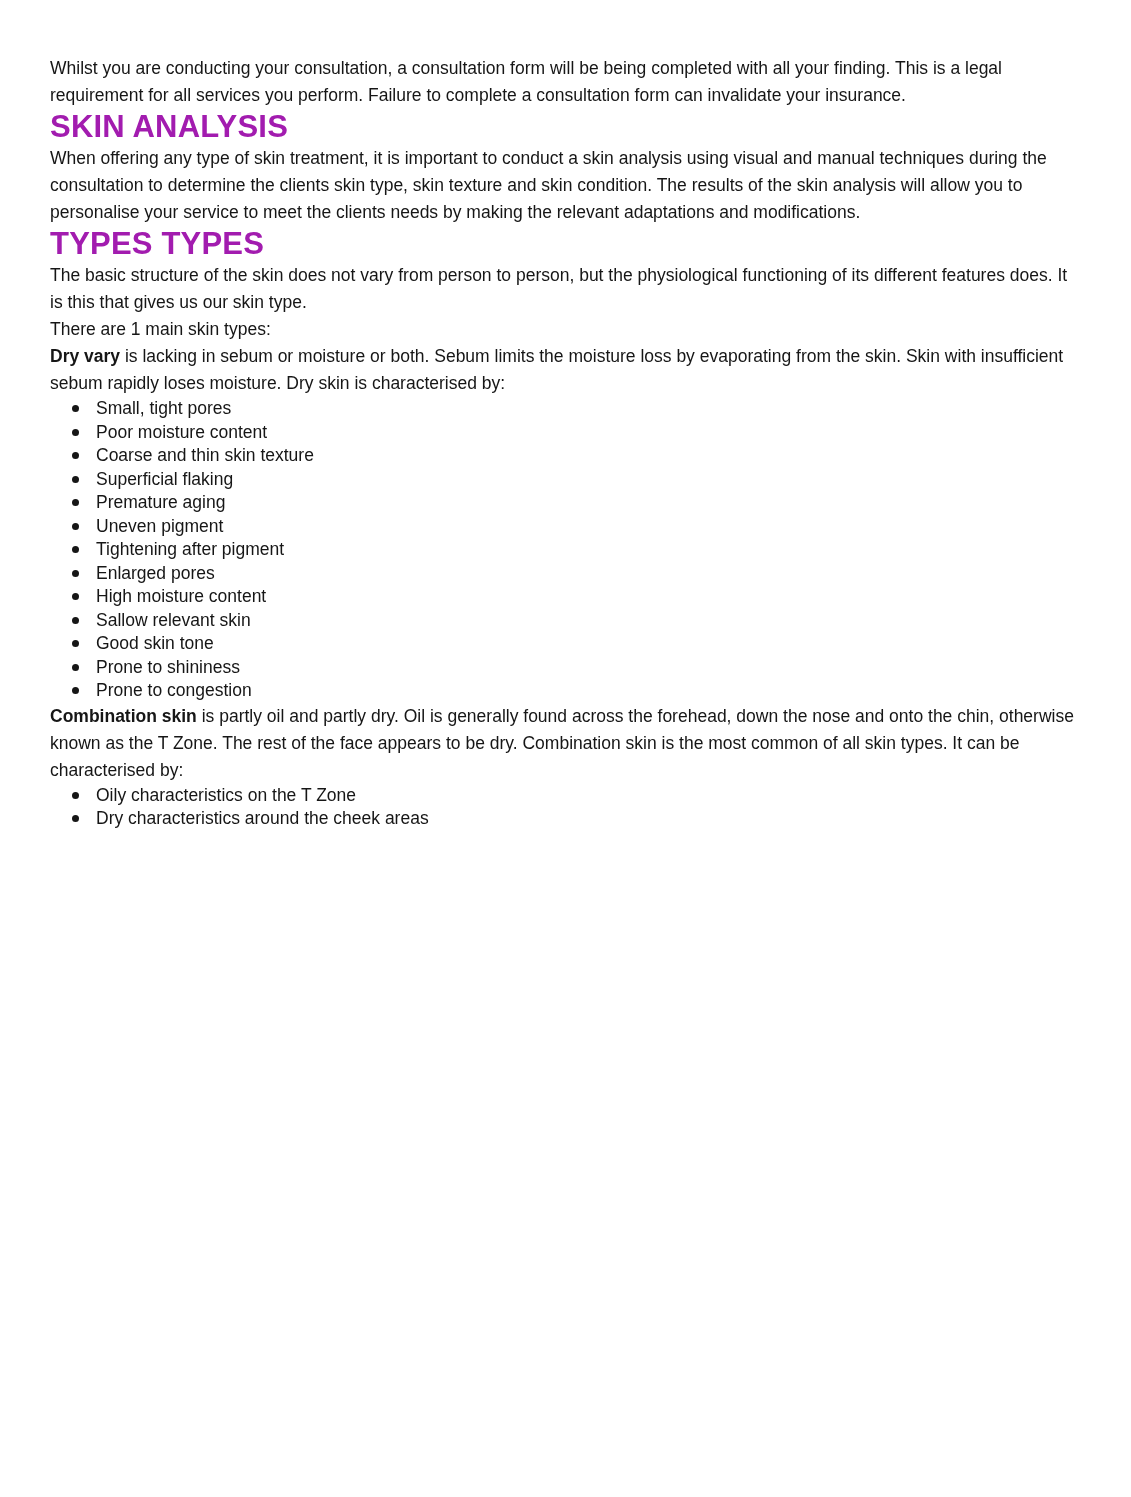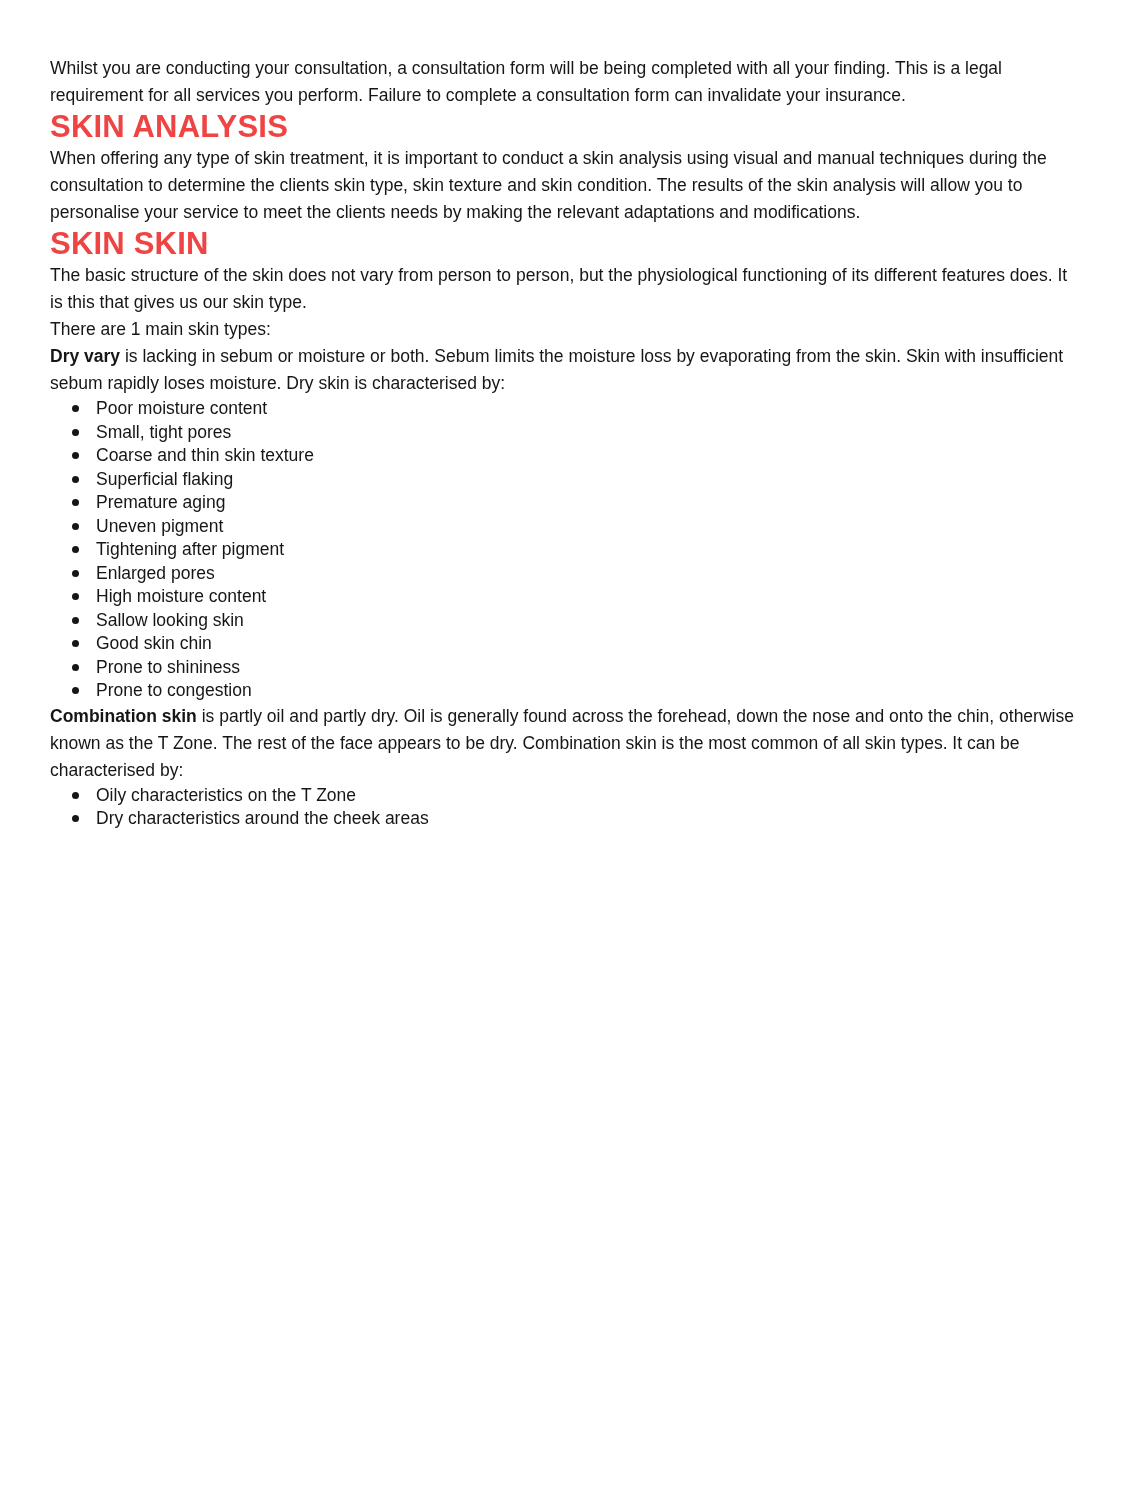--- a/index.html
+++ b/index.html
@@ -23,21 +23,21 @@
     font-weight: 400;
   }
   p.para strong {
     font-weight: 700;
   }
   h1.section-heading {
     margin: 0;
     font-size: 31px;
     line-height: 36px;
     font-weight: 700;
-    color: #ef4444;
+    color: #a21caf;
     letter-spacing: 0.2px;
   }
   ul.bullets {
     list-style: none;
     margin: 0;
     padding: 0 0 0 22px;
   }
   ul.bullets li {
     position: relative;
     padding-left: 24px;
@@ -66,44 +66,44 @@
 <body>
 
 <div class="page">
 
   <p class="para">Whilst you are conducting your consultation, a consultation form will be being completed with all your finding. This is a legal requirement for all services you perform. Failure to complete a consultation form can invalidate your insurance.</p>
 
   <h1 class="section-heading mt-heading">SKIN ANALYSIS</h1>
 
   <p class="para mt-after-head">When offering any type of skin treatment, it is important to conduct a skin analysis using visual and manual techniques during the consultation to determine the clients skin type, skin texture and skin condition. The results of the skin analysis will allow you to personalise your service to meet the clients needs by making the relevant adaptations and modifications.</p>
 
-  <h1 class="section-heading mt-big-gap">SKIN SKIN</h1>
+  <h1 class="section-heading mt-big-gap">TYPES TYPES</h1>
 
   <p class="para mt-after-head">The basic structure of the skin does not vary from person to person, but the physiological functioning of its different features does. It is this that gives us our skin type.</p>
 
   <p class="para mt-big-gap">There are 1 main skin types:</p>
 
   <p class="para mt-para"><strong>Dry vary</strong><span> is lacking in sebum or moisture or both. Sebum limits the moisture loss by evaporating from the skin. Skin with insufficient sebum rapidly loses moisture. Dry skin is characterised by:</span></p>
 
   <ul class="bullets mt-list">
+    <li>Small, tight pores</li>
     <li>Poor moisture content</li>
-    <li>Small, tight pores</li>
     <li>Coarse and thin skin texture</li>
     <li>Superficial flaking</li>
     <li>Premature aging</li>
     <li>Uneven pigment</li>
     <li>Tightening after pigment</li>
   </ul>
 
 
   <ul class="bullets mt-list">
     <li>Enlarged pores</li>
     <li>High moisture content</li>
-    <li>Sallow looking skin</li>
-    <li>Good skin chin</li>
+    <li>Sallow relevant skin</li>
+    <li>Good skin tone</li>
     <li>Prone to shininess</li>
     <li>Prone to congestion</li>
   </ul>
 
   <p class="para mt-big-gap"><strong>Combination skin</strong><span> is partly oil and partly dry. Oil is generally found across the forehead, down the nose and onto the chin, otherwise known as the T Zone. The rest of the face appears to be dry. Combination skin is the most common of all skin types. It can be characterised by:</span></p>
 
   <ul class="bullets mt-list">
     <li>Oily characteristics on the T Zone</li>
     <li>Dry characteristics around the cheek areas</li>
   </ul>

